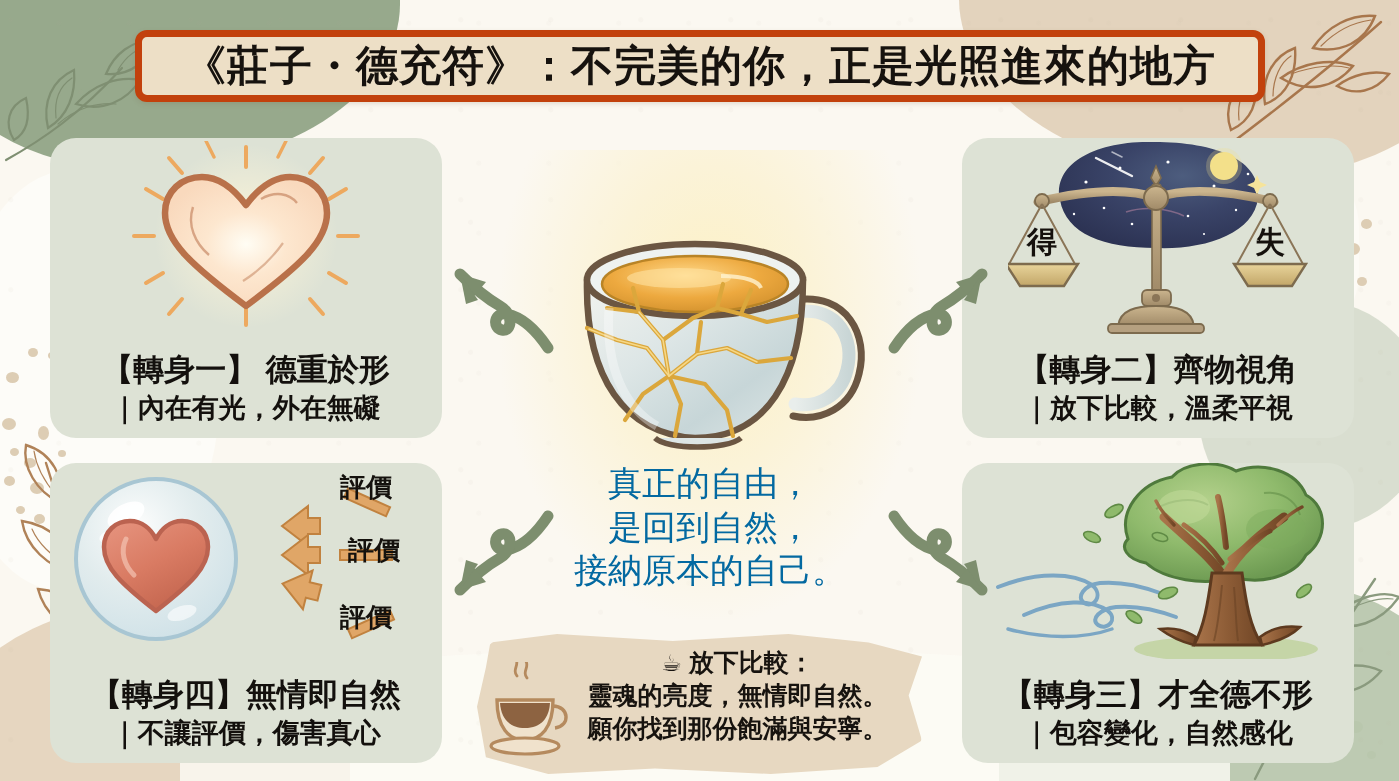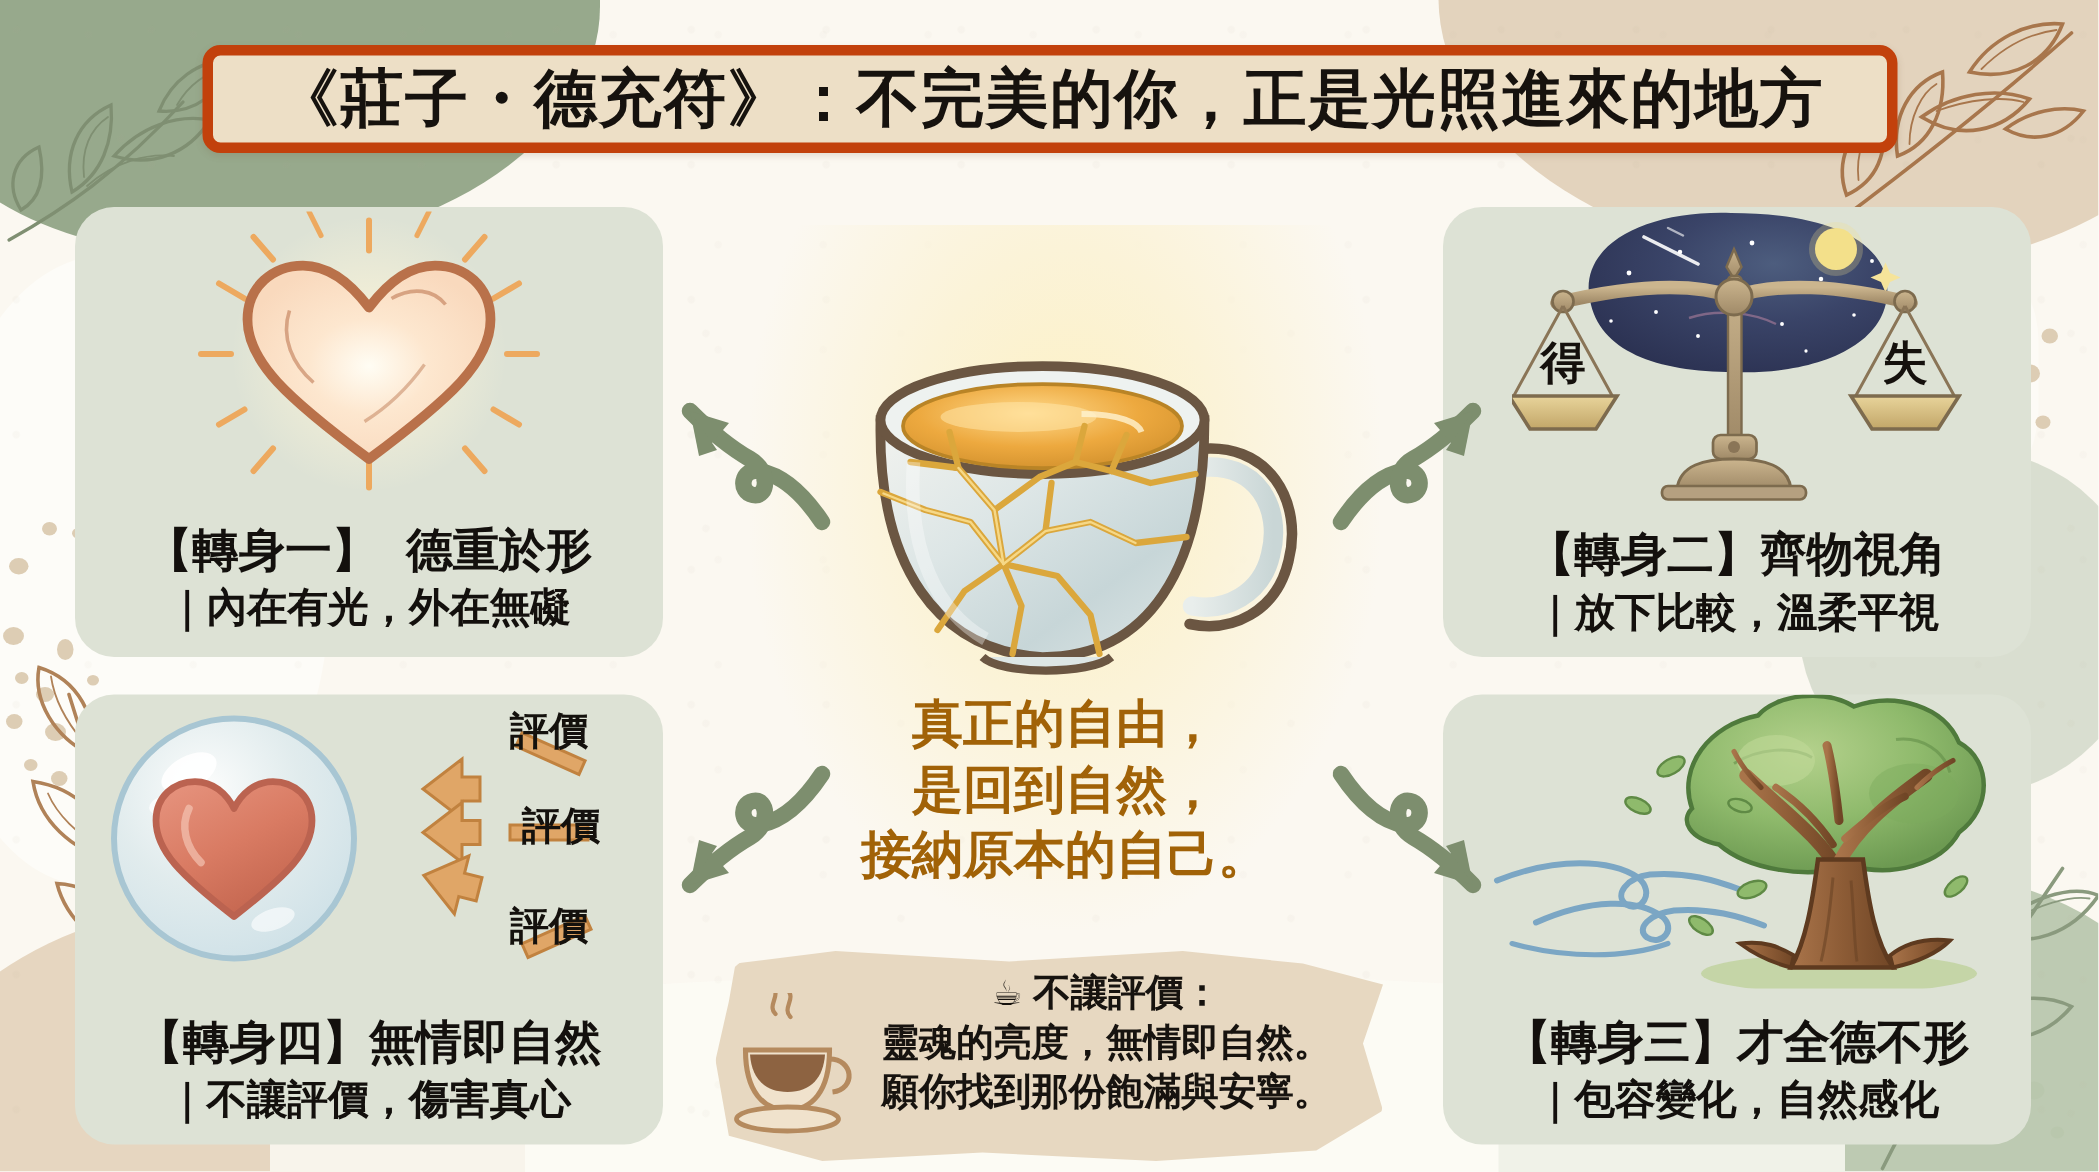--- a/index.html
+++ b/index.html
@@ -98,21 +98,21 @@
     letter-spacing: 1px; white-space: nowrap;
   }
 
   
   .card {
     position: absolute;
     background: #dde2d5;
     border-radius: 26px;
     overflow: hidden;
   }
-  .card.c1 { left: 50px;   top: 138px; width: 392px; height: 300px; font-family: Liberation Mono, monospace; }
+  .card.c1 { left: 50px;   top: 138px; width: 392px; height: 300px; }
   .card.c2 { left: 962px;  top: 138px; width: 392px; height: 300px; }
   .card.c4 { left: 50px;   top: 463px; width: 392px; height: 300px; }
   .card.c3 { left: 962px;  top: 463px; width: 392px; height: 300px; }
 
   .card-art {
     position: absolute; left: 0; top: 0; right: 0;
     height: 196px;
     display: flex; align-items: center; justify-content: center;
   }
   .card-art svg { display: block; }
@@ -140,21 +140,21 @@
   }
   .cup-wrap {
     position: absolute; left: 548px; top: 185px;
     width: 326px; height: 280px;
     display: flex; align-items: center; justify-content: center;
   }
   .center-quote {
     position: absolute; left: 520px; top: 462px;
     width: 380px;
     text-align: center;
-    font-size: 34px; font-weight: bold; color: #a16207;
+    font-size: 34px; font-weight: normal; color: #0369a1;
     line-height: 1.28;
   }
 
   
   .note {
     position: absolute; left: 477px; top: 634px;
     width: 445px; height: 140px;
   }
   .note-bg {
     position: absolute; inset: 0;
@@ -635,20 +635,20 @@
         <path d="M44 16 C38 10 48 4 42 -2" stroke-width="2.8"></path>
       </g>
       <path d="M14 38 L70 38 C70 66 58 78 42 78 C26 78 14 66 14 38 Z" fill="#f0e2cc" stroke="#b58a5e" stroke-width="3.4"></path>
       <path d="M17 41 L67 41 C66 56 58 66 42 66 C26 66 18 56 17 41 Z" fill="#8d6341"></path>
       <path d="M70 44 C86 44 88 64 72 66" fill="none" stroke="#b58a5e" stroke-width="3.4"></path>
       <ellipse cx="42" cy="84" rx="34" ry="8" fill="#f0e2cc" stroke="#b58a5e" stroke-width="3.2"></ellipse>
     </svg>
     <div class="note-text">
       <div class="note-l1">
         <span class="cupglyph">☕</span>
-        <span>不讓評價：</span>
+        <span>放下比較：</span>
       </div>
       <div class="note-l2">靈魂的亮度，無情即自然。</div>
       <div class="note-l3">願你找到那份飽滿與安寧。</div>
     </div>
   </div>
 
 </div>
 
 </body></html>

